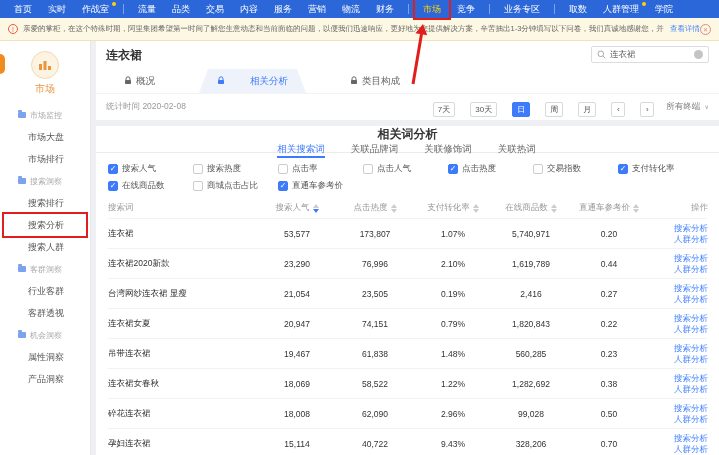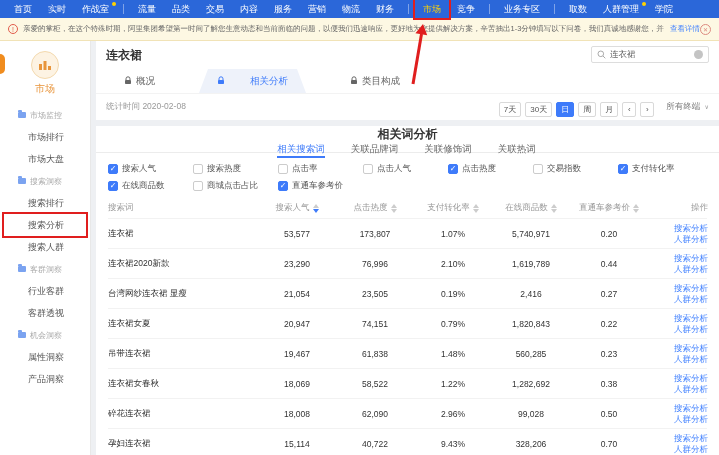--- a/index.html
+++ b/index.html
@@ -51,21 +51,21 @@
   .search-box .sv{font-size:8.5px;color:#666;margin-left:4px;flex:1;}
   .gear-dot{width:9px;height:9px;border-radius:50%;background:#c4c4c4;cursor:pointer;}
   .tabs-row{height:24px;display:flex;align-items:stretch;padding-left:10px;}
   .tab{display:flex;align-items:center;gap:4px;padding:0 18px;margin-right:26px;font-size:9.5px;color:#666;cursor:pointer;}
   .tab.active{color:#3e7bfa;background:#eef2fa;clip-path:polygon(9px 0,calc(100% - 9px) 0,100% 100%,0 100%);gap:25px;}
   .tab svg{flex:0 0 auto;}
   .toolbar{height:26px;display:flex;align-items:center;padding:0 10px;border-top:1px solid #f3f3f3;}
   .stat-time{font-size:8.5px;color:#999;}
   .toolbar-right{margin-left:auto;display:flex;align-items:center;}
   .tb-btn{height:15px;min-width:14px;border:1px solid #d9d9d9;background:#fff;border-radius:2px;font-size:8px;
-          color:#555;padding:0 4px;margin-left:4px;line-height:13px;cursor:pointer;
+          color:#555;padding:0 4px;margin-left:15px;line-height:13px;cursor:pointer;
           font-family:"Liberation Sans","DejaVu Sans",sans-serif;}
   .tb-btn.active{background:#3e7bfa;border-color:#3e7bfa;color:#fff;}
   .terminal{font-size:8.5px;color:#777;margin-left:12px;cursor:pointer;}
   .terminal .caret{font-size:6px;color:#999;margin-left:2px;}
 
   
   .main-card{background:#fff;margin-top:6px;height:333px;box-sizing:border-box;}
   .section-row{height:26px;display:flex;align-items:center;padding:0 12px;border-bottom:1px solid #ececec;flex-direction:column;}
   .section-title{font-size:12px;font-weight:bold;color:#333;}
   .sub-tabs{display:flex;margin-left:24px;height:100%;}
@@ -148,22 +148,22 @@
             <rect x="10" y="7" width="3" height="4" fill="#e8953c"></rect>
           </svg>
         </div>
         <div class="logo-label">市场</div>
       </div>
       <div id="side-menu">
           <div class="side-section">
             <span class="folder-icon"></span>
             <span>市场监控</span>
           </div>
+          <div class="side-item">市场大盘</div>
           <div class="side-item">市场排行</div>
-          <div class="side-item">市场大盘</div>
           <div class="side-section">
             <span class="folder-icon"></span>
             <span>搜索洞察</span>
           </div>
           <div class="side-item">搜索排行</div>
           <div class="side-item annotated">搜索分析</div>
           <div class="side-item">搜索人群</div>
           <div class="side-section">
             <span class="folder-icon"></span>
             <span>客群洞察</span>

